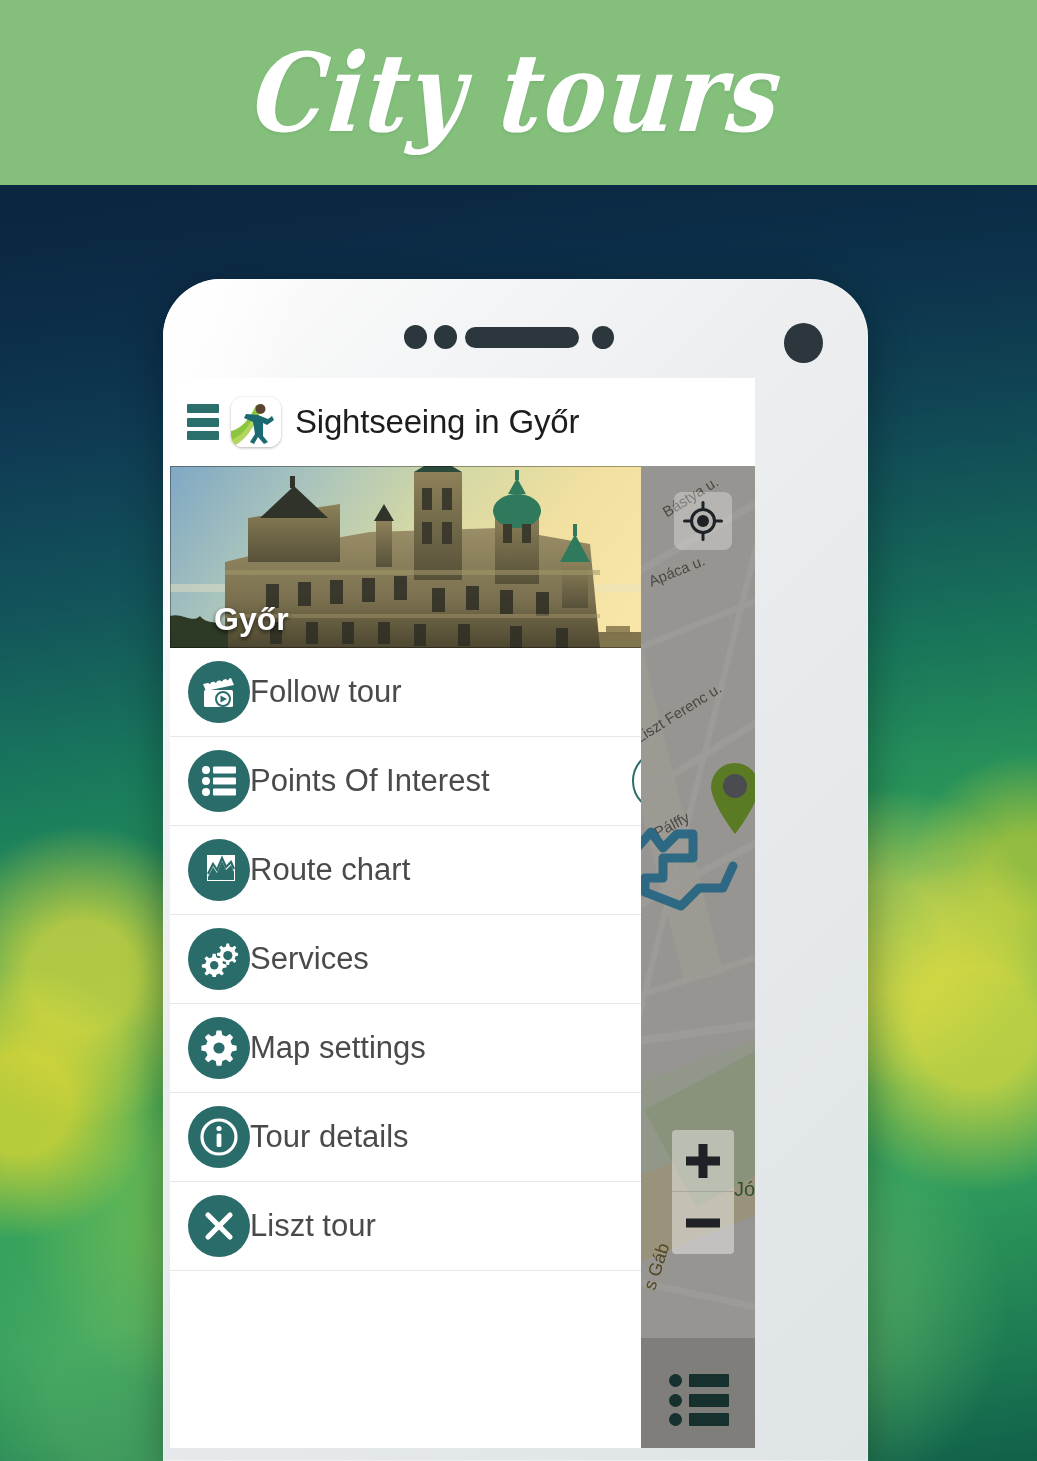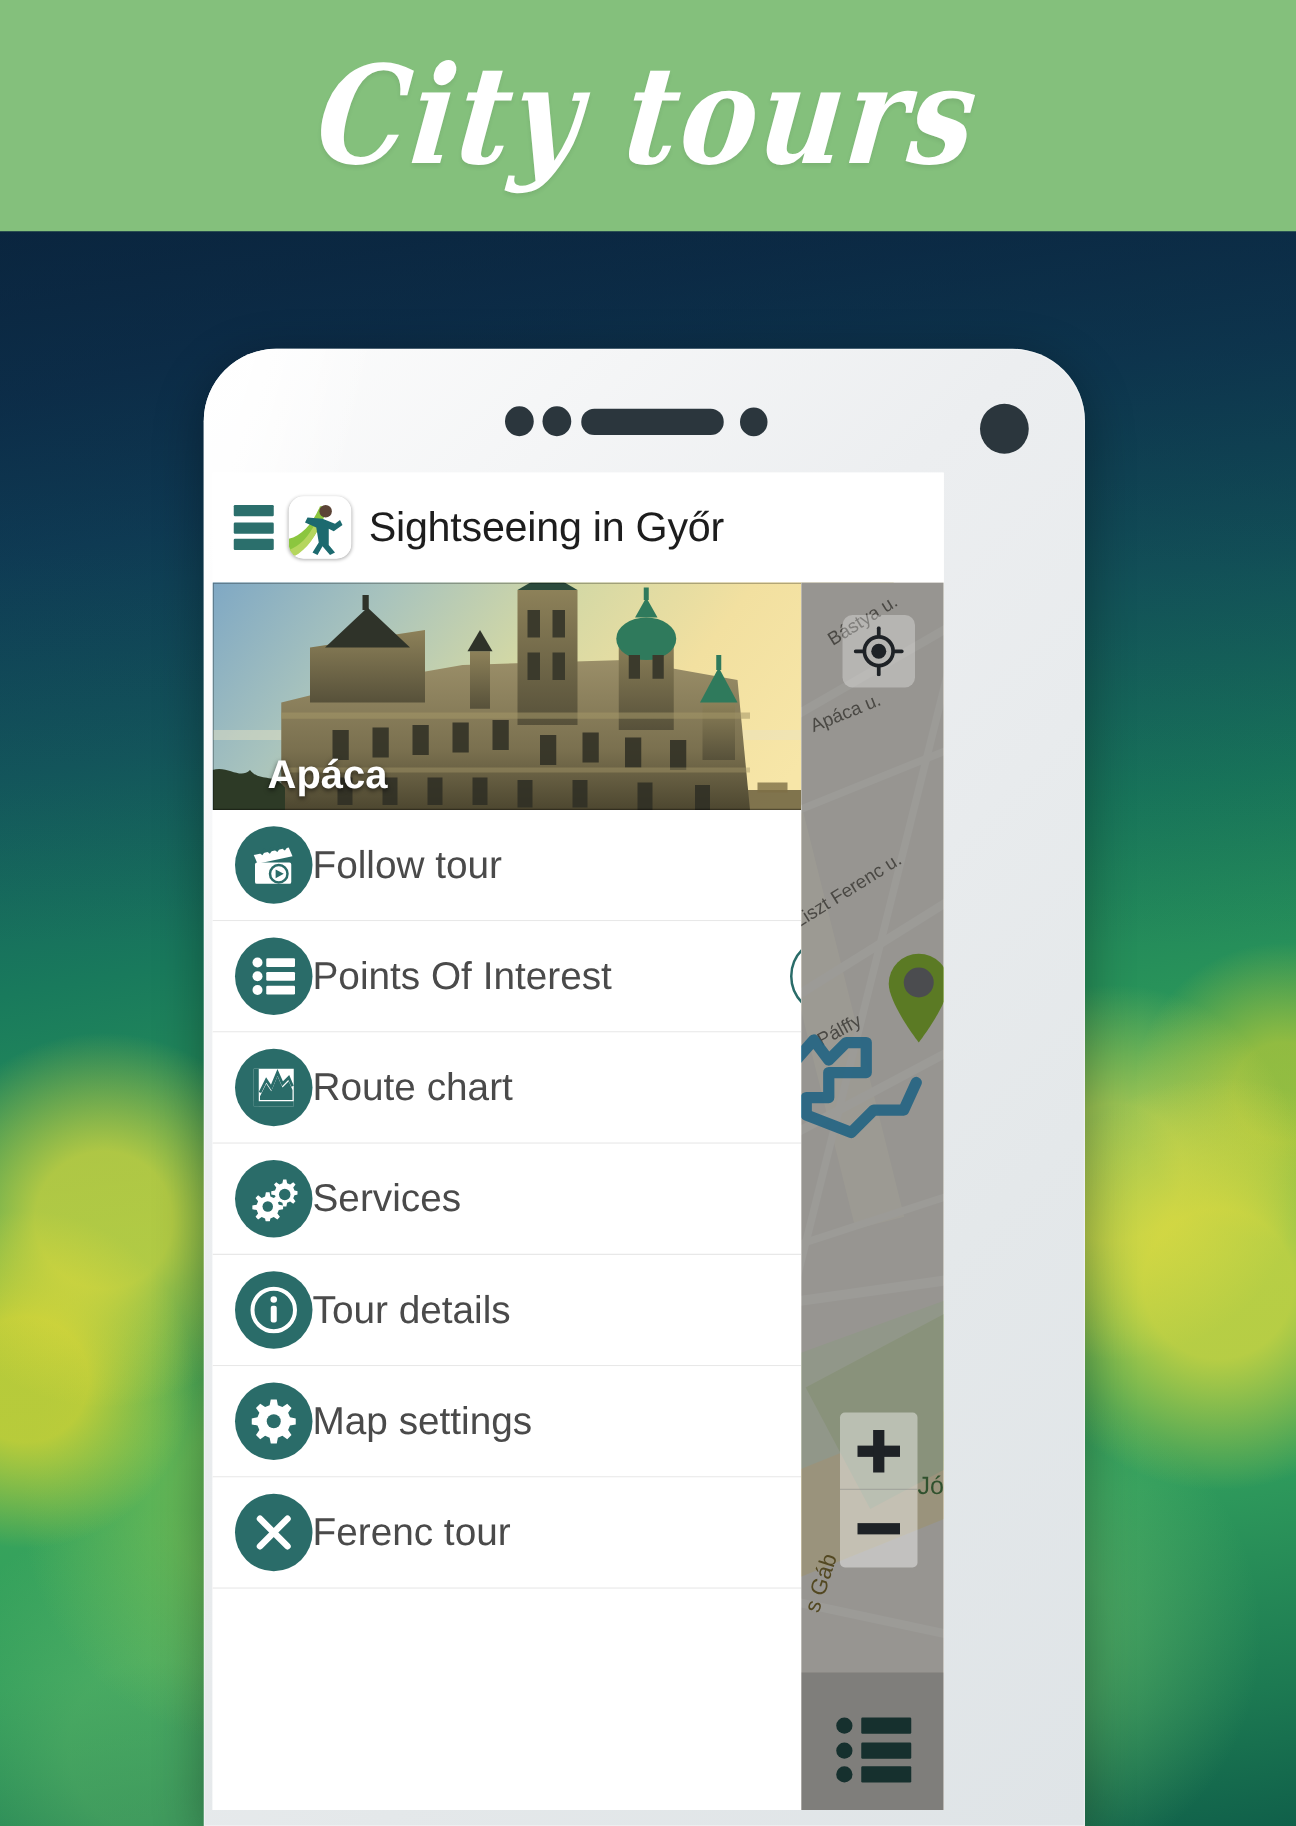--- a/index.html
+++ b/index.html
@@ -281,21 +281,21 @@
           <rect x="340" y="160" width="12" height="22"></rect>
           <rect x="386" y="162" width="12" height="20"></rect>
         </g>
 
         <rect x="55" y="104" width="375" height="5" fill="#a49768" opacity=".55"></rect>
         <rect x="55" y="148" width="375" height="4" fill="#a49768" opacity=".45"></rect>
 
         <path d="M0 182 L0 150 C12 146 22 158 30 150 C38 160 48 152 58 164 L58 182 Z" fill="#2d3a26"></path>
       </svg>
       <div id="hero-border"></div>
-      <div id="hero-label">Apáca</div>
+      <div id="hero-label">Győr</div>
     </div>
 
     <div id="menu-list">
 
       <div class="menu-item">
         <div class="mi-icon">
           <svg width="36" height="34" viewBox="0 0 36 34">
             <path d="M2 9 L30 3 L33 10 L5 16 Z" fill="#fff"></path>
             <g stroke="#2a6c69" stroke-width="2.2">
               <line x1="8" y1="8.5" x2="11" y2="4.2"></line>
@@ -351,48 +351,48 @@
             </g>
             <circle cx="14.2" cy="24.2" r="4.2" fill="#2a6c69"></circle>
           </svg>
         </div>
         <div class="mi-label">Services</div>
       </div>
 
       <div class="menu-item">
         <div class="mi-icon">
           <svg width="38" height="38" viewBox="0 0 38 38">
+            <path d="M16.6 1.5 h4.8 l.9 4.6 3.6 1.5 3.9-2.7 3.4 3.4 -2.7 3.9 1.5 3.6 4.6 .9 v4.8 l-4.6 .9 -1.5 3.6 2.7 3.9 -3.4 3.4 -3.9-2.7 -3.6 1.5 -.9 4.6 h-4.8 l-.9-4.6 -3.6-1.5 -3.9 2.7 -3.4-3.4 2.7-3.9 -1.5-3.6 -4.6-.9 v-4.8 l4.6-.9 1.5-3.6 -2.7-3.9 3.4-3.4 3.9 2.7 3.6-1.5 z" fill="#fff"></path>
+            <circle cx="19" cy="19" r="5.6" fill="#2a6c69"></circle>
+          </svg>
+        </div>
+        <div class="mi-label">Map settings</div>
+      </div>
+
+      <div class="menu-item">
+        <div class="mi-icon">
+          <svg width="38" height="38" viewBox="0 0 38 38">
             <circle cx="19" cy="19" r="17" fill="none" stroke="#fff" stroke-width="3.2"></circle>
             <circle cx="19" cy="10.5" r="2.6" fill="#fff"></circle>
             <rect x="16.6" y="15.5" width="4.8" height="13.5" rx="1.6" fill="#fff"></rect>
           </svg>
         </div>
         <div class="mi-label">Tour details</div>
-      </div>
-
-      <div class="menu-item">
-        <div class="mi-icon">
-          <svg width="38" height="38" viewBox="0 0 38 38">
-            <path d="M16.6 1.5 h4.8 l.9 4.6 3.6 1.5 3.9-2.7 3.4 3.4 -2.7 3.9 1.5 3.6 4.6 .9 v4.8 l-4.6 .9 -1.5 3.6 2.7 3.9 -3.4 3.4 -3.9-2.7 -3.6 1.5 -.9 4.6 h-4.8 l-.9-4.6 -3.6-1.5 -3.9 2.7 -3.4-3.4 2.7-3.9 -1.5-3.6 -4.6-.9 v-4.8 l4.6-.9 1.5-3.6 -2.7-3.9 3.4-3.4 3.9 2.7 3.6-1.5 z" fill="#fff"></path>
-            <circle cx="19" cy="19" r="5.6" fill="#2a6c69"></circle>
-          </svg>
-        </div>
-        <div class="mi-label">Map settings</div>
       </div>
 
       <div class="menu-item">
         <div class="mi-icon">
           <svg width="38" height="38" viewBox="0 0 38 38">
             <g stroke="#fff" stroke-width="5.2" stroke-linecap="round">
               <line x1="8" y1="8" x2="30" y2="30"></line>
               <line x1="30" y1="8" x2="8" y2="30"></line>
             </g>
           </svg>
         </div>
-        <div class="mi-label">Ferenc tour</div>
+        <div class="mi-label">Liszt tour</div>
       </div>
     </div>
     <div id="menu-filler"></div>
 
     <div id="map-panel">
 
       <div class="map-block" style="left:-30px;top:0;width:200px;height:982px;background:#e9e6de;"></div>
       <div class="map-block" style="left:-20px;top:0;width:40px;height:520px;background:#f3efe2;transform:rotate(-14deg);"></div>
       <div class="map-block" style="left:-40px;top:600px;width:190px;height:120px;background:#dfe9cf;transform:rotate(-20deg);"></div>
       <div class="map-block" style="left:-40px;top:690px;width:190px;height:80px;background:#efe2b8;transform:rotate(-22deg);"></div>

